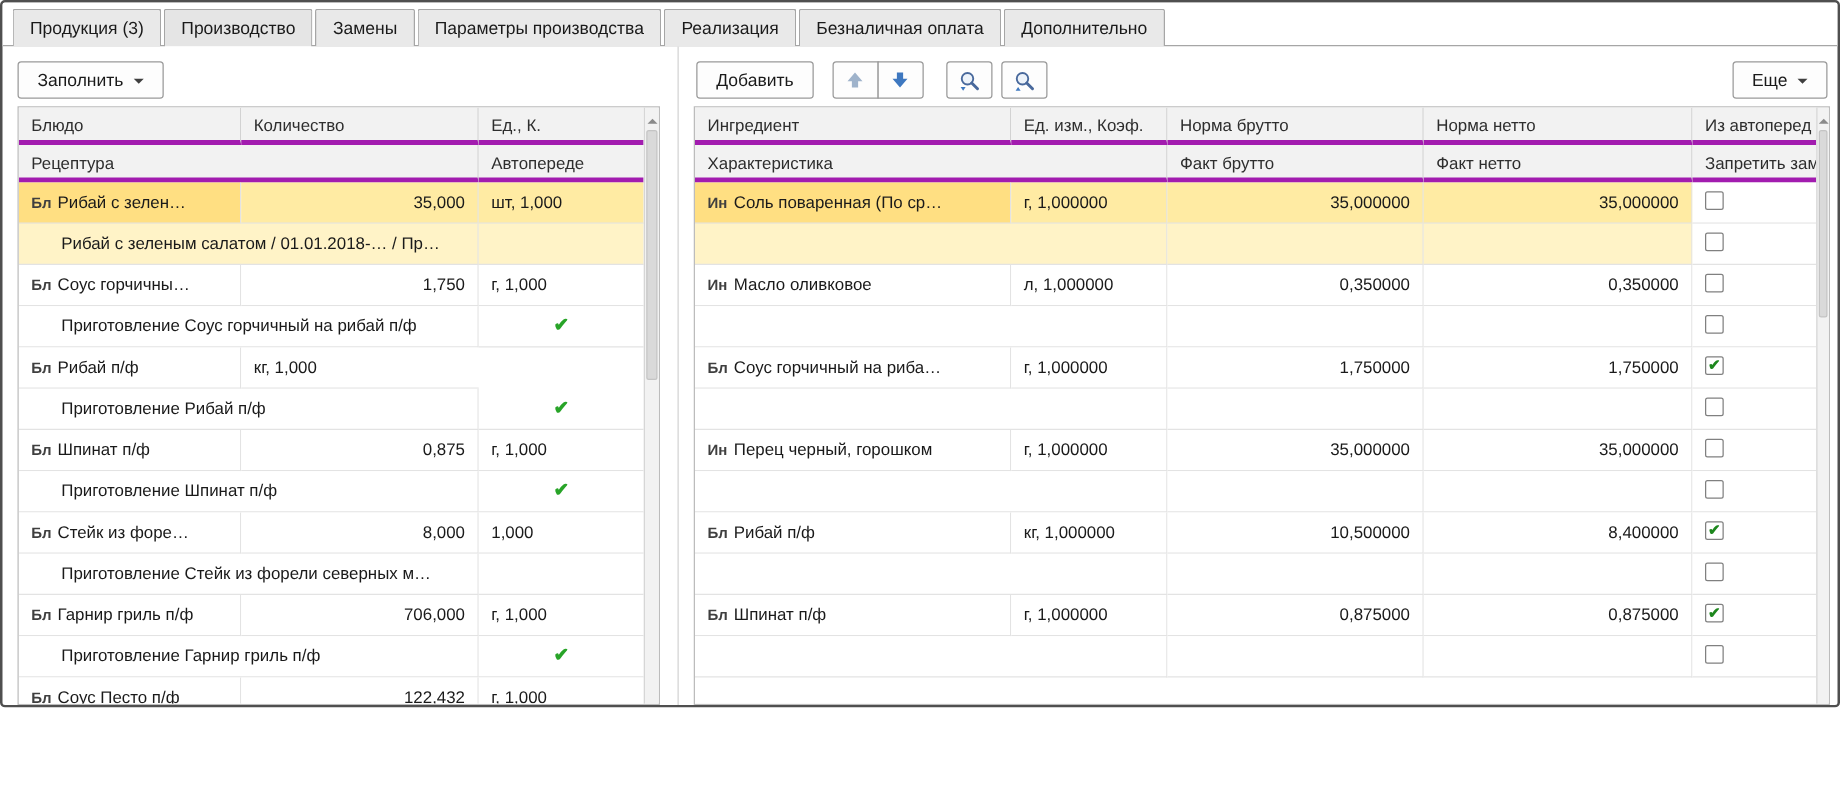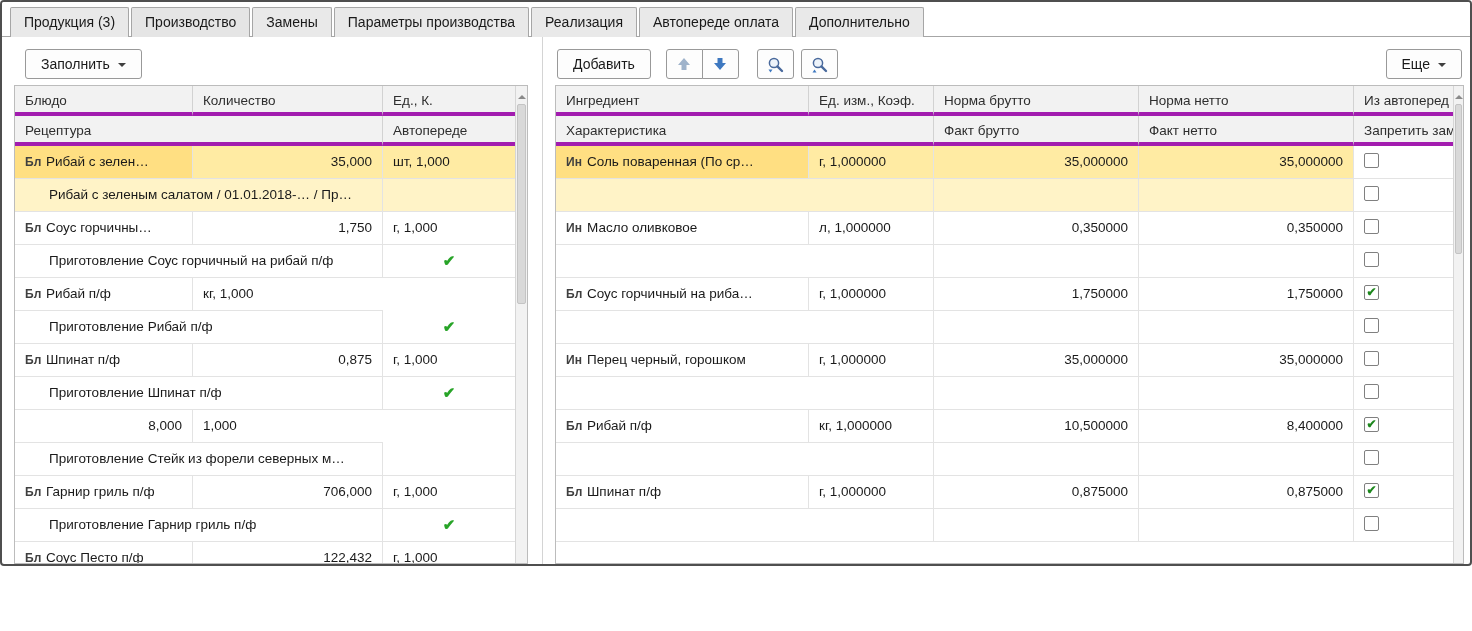--- a/index.html
+++ b/index.html
@@ -135,29 +135,29 @@
 <body>
 
 <div class="window">
 
   <div class="tabbar">
       <div class="tab">Продукция (3)</div>
       <div class="tab active">Производство</div>
       <div class="tab">Замены</div>
       <div class="tab">Параметры производства</div>
       <div class="tab">Реализация</div>
-      <div class="tab">Автопереде оплата</div>
+      <div class="tab">Безналичная оплата</div>
       <div class="tab">Дополнительно</div>
     </div>
 
   <div class="content">
 
     <div class="panel left">
       <div class="toolbar">
-        <button class="btn" style="margin-left:11px">
+        <button class="btn" style="margin-left:0">
           <span>Заполнить</span>
           <span class="caret"></span>
         </button>
       </div>
 
       <div class="tablewrap">
         <div class="table">
           <div class="lrow hdr">
             <div class="cell">Блюдо</div>
             <div class="cell">Количество</div>
@@ -206,20 +206,21 @@
                   <div class="cell num">0,875</div>
                   <div class="cell">г, 1,000</div>
                 </div>
                 <div class="lrow two">
                   <div class="cell indent">Приготовление Шпинат п/ф</div>
                   <div class="cell c-center"><span class="gcheck">✔</span></div>
                 </div>
               </div>
               <div class="group">
                 <div class="lrow one">
+                  <div class="cell"><span class="marker">Бл</span><span class="t-dish">Стейк из форе…</span></div>
                   <div class="cell num">8,000</div>
                   <div class="cell">1,000</div>
                 </div>
                 <div class="lrow two">
                   <div class="cell indent">Приготовление Стейк из форели северных м…</div>
                   <div class="cell c-center"></div>
                 </div>
               </div>
               <div class="group">
                 <div class="lrow one">

